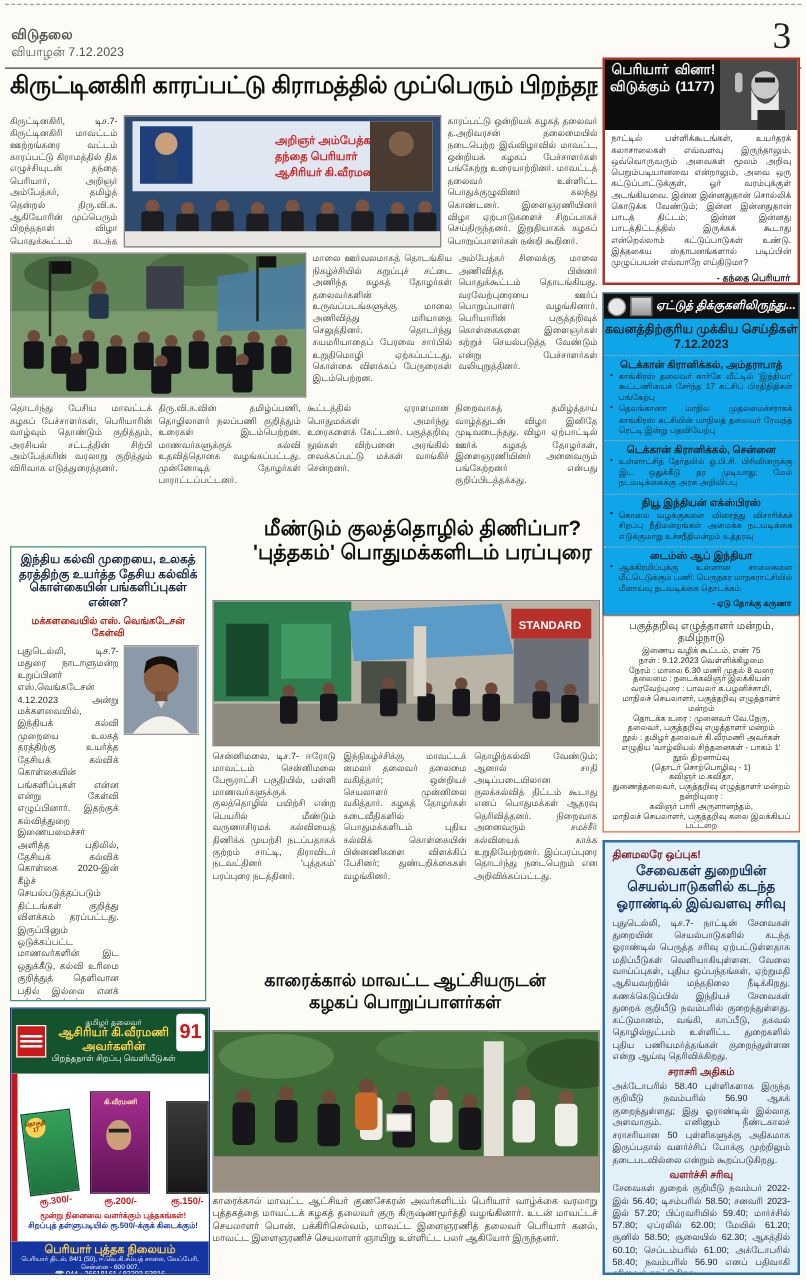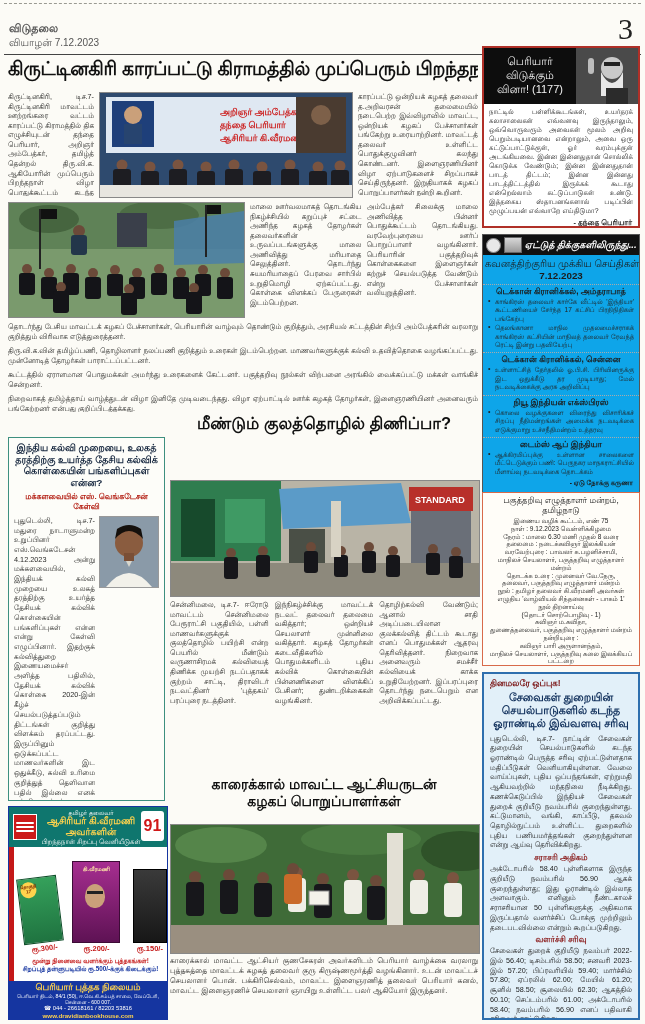--- a/index.html
+++ b/index.html
@@ -16,31 +16,31 @@
   
   .sectionA{top:92px;left:8px;width:470px;height:320px;display:flex;flex-direction:column;gap:4px;overflow:hidden;}
   .rowA{display:flex;gap:5px;}
   .bodytext{font-size:7.2px;line-height:1.33;text-align:justify;color:#2a2a28;overflow:hidden;}
   .colA1{width:86px;height:104px;}
   .colA2{flex:1;height:104px;}
   .photo-frame{border:1px solid #888;background:#ccc;overflow:hidden;}
   .ph1{width:252px;height:104px;}
   .ph2{width:235px;height:114px;}
   .colB{flex:1;height:114px;}
-  .rowA3{height:94px;flex-direction:column;}
+  .rowA3{height:94px;}
   .colC{flex:1;height:94px;}
   
   .edu-box{top:437px;left:8px;width:157px;height:364px;border:1.4px solid #3d8f7f;background:#fdfdf9;
            padding:4px 5px;box-sizing:border-box;overflow:hidden;}
   .edu-head{font-size:9.6px;font-weight:bold;text-align:center;line-height:1.22;color:#14253d;}
   .edu-sub{font-size:7.8px;font-weight:bold;text-align:center;color:#b42015;margin:3px 0 4px;}
   .edu-photo{float:right;width:58px;height:70px;margin:0 0 3px 4px;border:1px solid #999;}
   
   .ad{top:806px;left:8px;width:160px;height:214px;box-sizing:border-box;overflow:hidden;border:1px solid #1535a0;}
-  .ad-header{position:relative;height:40px;background:#0f766e;display:flex;align-items:center;}
+  .ad-header{position:relative;height:52px;background:#14532d;display:flex;align-items:center;}
   .ad-logo{width:24px;height:26px;background:#cc1a1a;border:1px solid #fff;margin:0 2px 0 4px;
            display:flex;flex-direction:column;justify-content:center;gap:2px;padding:2px;box-sizing:border-box;}
   .ad-logo i{display:block;height:2px;background:#fff;border-radius:1px;}
   .ad-head-text{flex:1;text-align:center;color:#fff;line-height:1.15;padding-right:24px;}
   .ad-line1{font-size:6.3px;}
   .ad-line2{font-size:9.5px;font-weight:bold;color:#ffd34d;}
   .ad-line3{font-size:6.8px;}
   .ad-badge{position:absolute;right:3px;top:4px;width:23px;height:30px;background:#fff;border-radius:3px;
             color:#d01818;font-weight:bold;font-size:16px;text-align:center;line-height:30px;}
   .ad-body{position:relative;height:134px;background:#fff;border-left:5px solid #c41818;box-sizing:border-box;}
@@ -57,44 +57,44 @@
   .price{position:absolute;bottom:-12px;left:0;right:0;text-align:center;font-size:7.5px;font-weight:bold;color:#c41818;}
   .promo{text-align:center;line-height:1.3;margin-top:14px;}
   .promo1{font-size:6.3px;font-weight:bold;color:#c41818;}
   .promo2{font-size:6.3px;font-weight:bold;color:#1535a0;}
   .ad-footer{height:40px;background:#1535a0;color:#fff;text-align:center;line-height:1.2;padding-top:1px;box-sizing:border-box;}
   .store{font-size:9px;font-weight:bold;color:#ffd34d;}
   .addr{font-size:5.2px;}
   .phone{font-size:5.8px;}
   .web{font-size:6.2px;font-weight:bold;color:#ffd34d;}
   
-  .headline2{top:414px;left:170px;width:308px;text-align:center;font-size:16.5px;font-weight:bold;
+  .headline2{top:414px;left:184px;width:308px;text-align:center;font-size:16.5px;font-weight:bold;
              line-height:1.18;color:#101010;}
   .photo3{top:480px;left:170px;width:308px;height:115px;}
   .cols3{top:600px;left:170px;width:308px;height:172px;display:flex;gap:6px;overflow:hidden;}
   .cols3 >div{flex:1;}
   .headline3{top:776px;left:170px;width:308px;text-align:center;font-size:14px;font-weight:bold;line-height:1.2;color:#101010;}
   .photo4{top:824px;left:170px;width:308px;height:128px;}
   .caption{top:956px;left:170px;width:308px;font-size:7.5px;line-height:1.35;text-align:justify;color:#2a2a28;}
   
   .rail-box{left:482px;width:158px;box-sizing:border-box;overflow:hidden;}
   .periyar-box{top:46px;height:182px;border:2px solid #b03028;background:#fff;}
   .pb-header{height:56px;background:#0d0d0d;display:flex;}
-  .pb-title{flex:1;color:#f2f2f2;font-weight:normal;font-size:11px;line-height:1.25;text-align:center;
-            display:flex;flex-direction:column;justify-content:center;padding:2px;}
+  .pb-title{flex:1;color:#f2f2f2;font-weight:bold;font-size:11px;line-height:1.25;text-align:center;
+            display:flex;flex-direction:row;justify-content:center;padding:2px;}
   .pb-photo{width:62px;height:56px;}
   .pb-body{padding:4px 5px 0;font-size:6.9px;line-height:1.3;text-align:justify;color:#222;}
   .pb-sign{text-align:right;font-size:7.4px;font-weight:bold;padding:2px 6px 0;}
   .pb-src{text-align:center;font-size:6.4px;color:#333;}
   .digest-box{top:234px;height:290px;border:1px solid #555;background:#0ea5e9;}
   .dg-strip{height:20px;background:#111;display:flex;align-items:center;gap:3px;padding:0 3px;}
   .dg-icon{width:16px;height:14px;background:linear-gradient(#d8d8d8,#9a9a9a);border:1px solid #666;}
   .dg-emblem{width:13px;height:13px;border-radius:50%;background:#e8e8e8;border:1px solid #888;}
   .dg-brand{color:#fff;font-size:9.5px;font-weight:bold;font-style:italic;white-space:nowrap;overflow:hidden;}
-  .dg-title{text-align:right;font-size:9.8px;font-weight:normal;margin-top:3px;line-height:1.2;}
+  .dg-title{text-align:center;font-size:9.8px;font-weight:bold;margin-top:3px;line-height:1.2;}
   .dg-date{text-align:center;font-size:9.8px;font-weight:bold;margin-bottom:2px;}
   .dg-head{text-align:center;font-size:8.2px;font-weight:bold;margin-top:3px;border-top:1px dotted #aaa;padding-top:2px;}
   .dg-bullet{font-size:6.6px;line-height:1.28;text-align:justify;padding:1px 5px 0 12px;position:relative;color:#222;}
   .dg-bullet::before{content:"•";position:absolute;left:5px;top:0;font-size:7px;}
   .dg-sign{text-align:right;font-size:6.6px;font-weight:bold;padding:3px 6px 0;}
   .forum-box{top:492px;height:174px;border:1.4px solid #d86a4a;background:#fffdf8;padding:3px 4px;text-align:center;}
   .fm-head{font-size:8.3px;font-weight:normal;line-height:1.15;margin-bottom:2px;}
   .fm-line{font-size:6.5px;line-height:1.2;color:#222;}
   .dinamalar-box{top:672px;height:348px;border:2px solid #2e6fae;background:#e2f0f9;padding:4px 6px;}
   .dm-kicker{text-align:left;font-size:8.6px;font-weight:bold;color:#7a1414;}
@@ -254,20 +254,21 @@
     <div class="ad-footer">
       <div class="store">பெரியார் புத்தக நிலையம்</div>
       <div class="addr">பெரியார் திடல், 84/1 (50), ஈ.வெ.கி.சம்பத் சாலை, வேப்பேரி, சென்னை - 600 007.</div>
       <div class="phone">☎ 044 - 26618161 / 82203 53816</div>
       <div class="web">www.dravidianbookhouse.com</div>
     </div>
   </div>
 
   <div class="abs headline2">
     <div>மீண்டும் குலத்தொழில் திணிப்பா?</div>
+    <div>'புத்தகம்' பொதுமக்களிடம் பரப்புரை</div>
   </div>
 
   <div class="abs photo3 photo-frame">
     <svg viewBox="0 0 308 115" width="308" height="115" preserveAspectRatio="none">
       <defs>
         <g id="pc">
             <circle cx="0" cy="0" r="5" fill="#6b4a39"></circle>
             <rect x="-7" y="4" width="14" height="22" rx="3" fill="#16161a"></rect>
           </g>
       </defs>
@@ -289,21 +290,21 @@
         <use href="#pc" x="92" y="70"></use>
         <use href="#pc" x="60" y="72"></use>
       <use href="#pc" x="262" y="68"></use>
         <use href="#pc" x="285" y="71"></use>
       <rect x="160" y="20" width="10" height="56" fill="#d8d3c4"></rect>
     </svg>
   </div>
 
   <div class="abs cols3">
     <div class="bodytext">சென்னிமலை, டிச.7- ஈரோடு மாவட்டம் சென்னிமலை பேரூராட்சி பகுதியில், பள்ளி மாணவர்களுக்குக் குலத்தொழில் பயிற்சி என்ற பெயரில் மீண்டும் வருணாசிரமக் கல்வியைத் திணிக்க முயற்சி நடப்பதாகக் குற்றம் சாட்டி, திராவிடர் நடவட்தினர் 'புத்தகம்' பரப்புரை நடத்தினர்.</div>
-    <div class="bodytext">இந்நிகழ்ச்சிக்கு மாவட்டக் நடவட் தலைவர் தலைமை வகித்தார்; ஒன்றியச் செயலாளர் முன்னிலை வகித்தார். கழகத் தோழர்கள் கடைவீதிகளில் பொதுமக்களிடம் புதிய கல்விக் கொள்கையின் பின்னணிகளை விளக்கிப் பேசினர்; துண்டறிக்கைகள் வழங்கினர்.</div>
+    <div class="bodytext">இந்நிகழ்ச்சிக்கு மாவட்டக் னமலர் தலைவர் தலைமை வகித்தார்; ஒன்றியச் செயலாளர் முன்னிலை வகித்தார். கழகத் தோழர்கள் கடைவீதிகளில் பொதுமக்களிடம் புதிய கல்விக் கொள்கையின் பின்னணிகளை விளக்கிப் பேசினர்; துண்டறிக்கைகள் வழங்கினர்.</div>
     <div class="bodytext">தொழிற்கல்வி வேண்டும்; ஆனால் சாதி அடிப்படையிலான குலக்கல்வித் திட்டம் கூடாது எனப் பொதுமக்கள் ஆதரவு தெரிவித்தனர். நிறைவாக அனைவரும் சமச்சீர் கல்வியைக் காக்க உறுதியேற்றனர். இப்பரப்புரை தொடர்ந்து நடைபெறும் என அறிவிக்கப்பட்டது.</div>
   </div>
 
   <div class="abs headline3">
     <div>காரைக்கால் மாவட்ட ஆட்சியருடன்</div>
     <div>கழகப் பொறுப்பாளர்கள்</div>
   </div>
 
   <div class="abs photo4 photo-frame">
     <svg viewBox="0 0 308 128" width="308" height="128" preserveAspectRatio="none">

